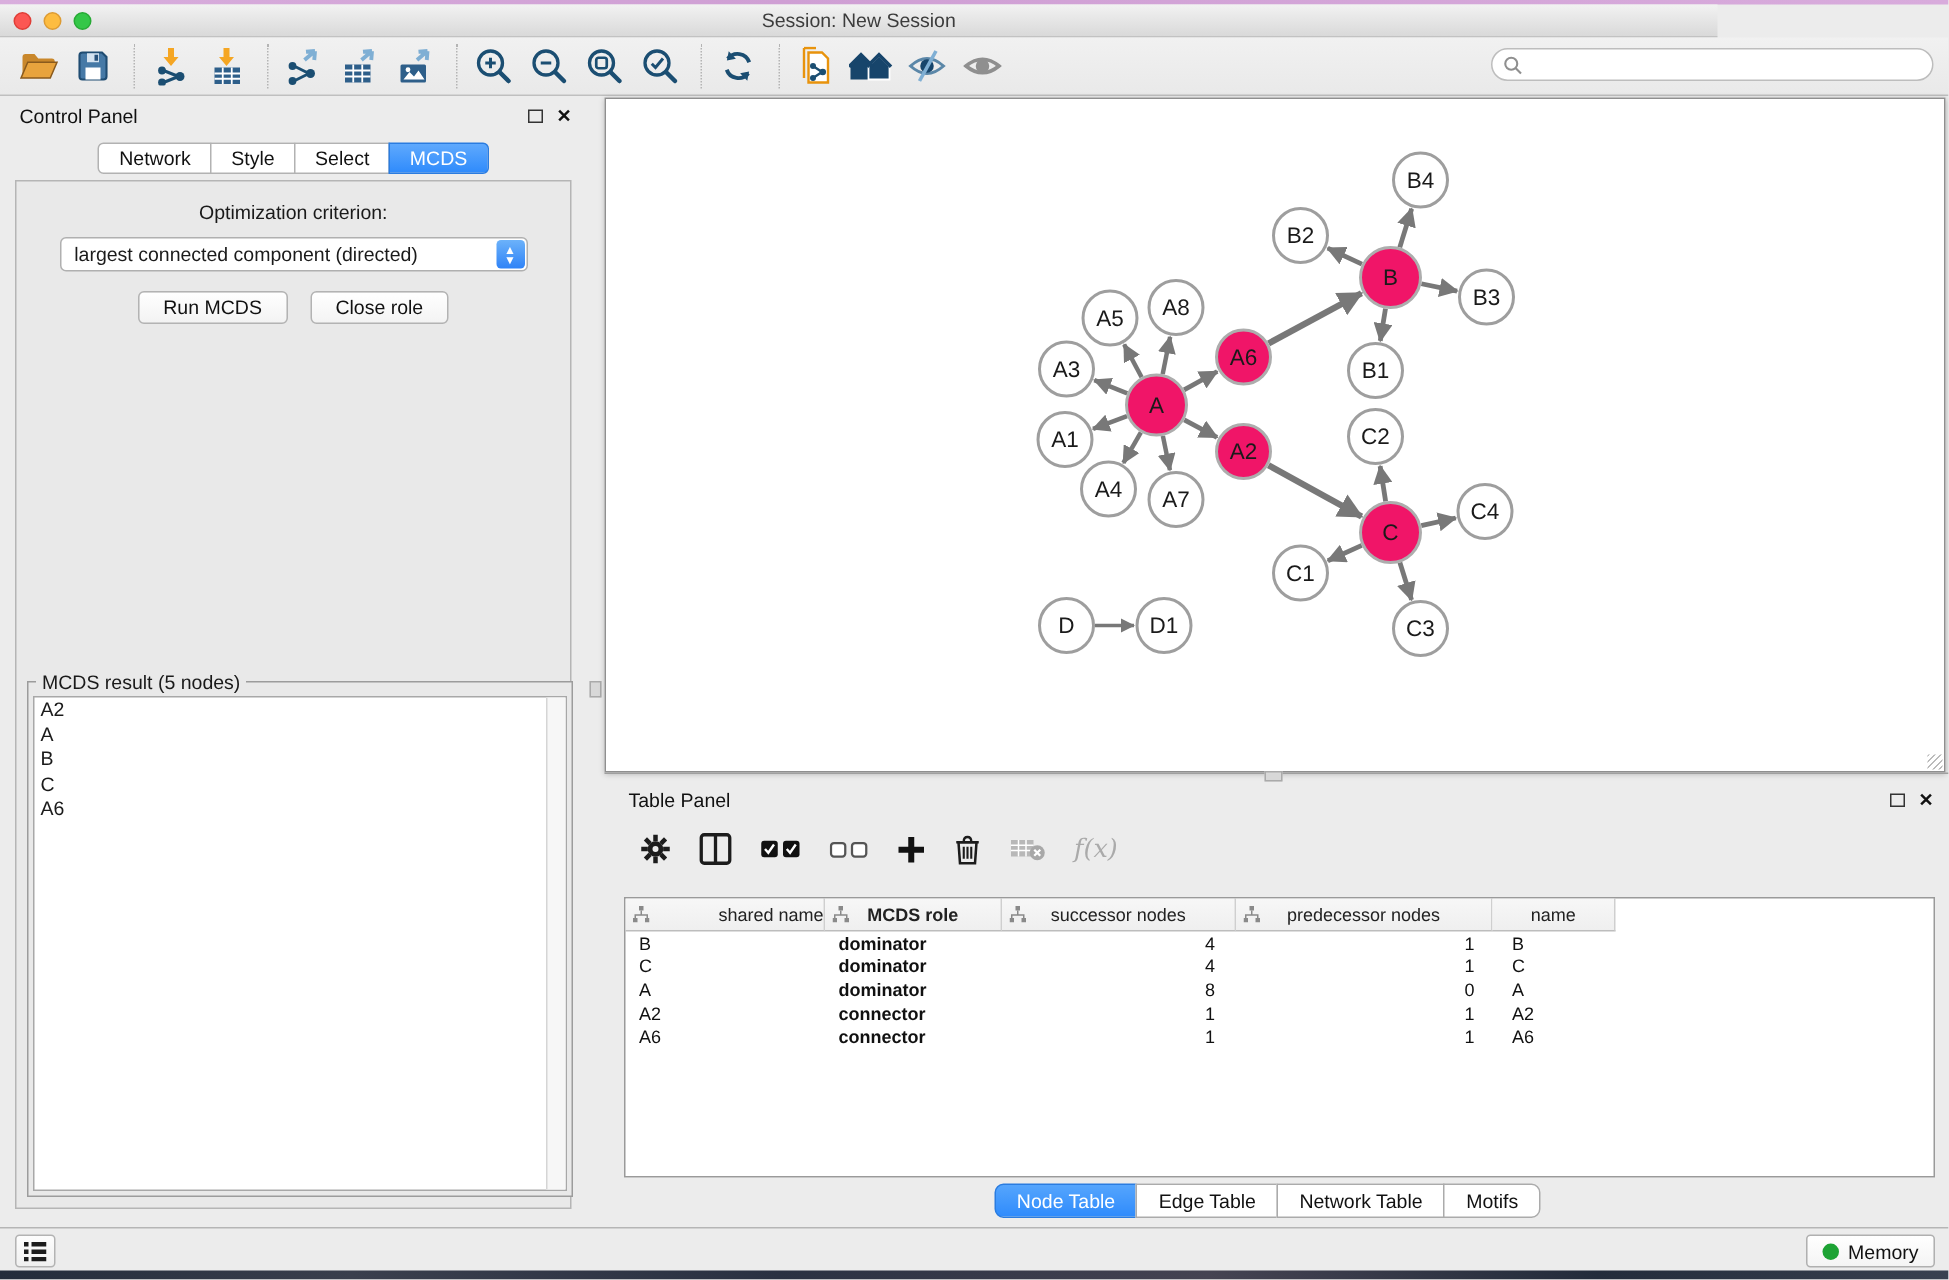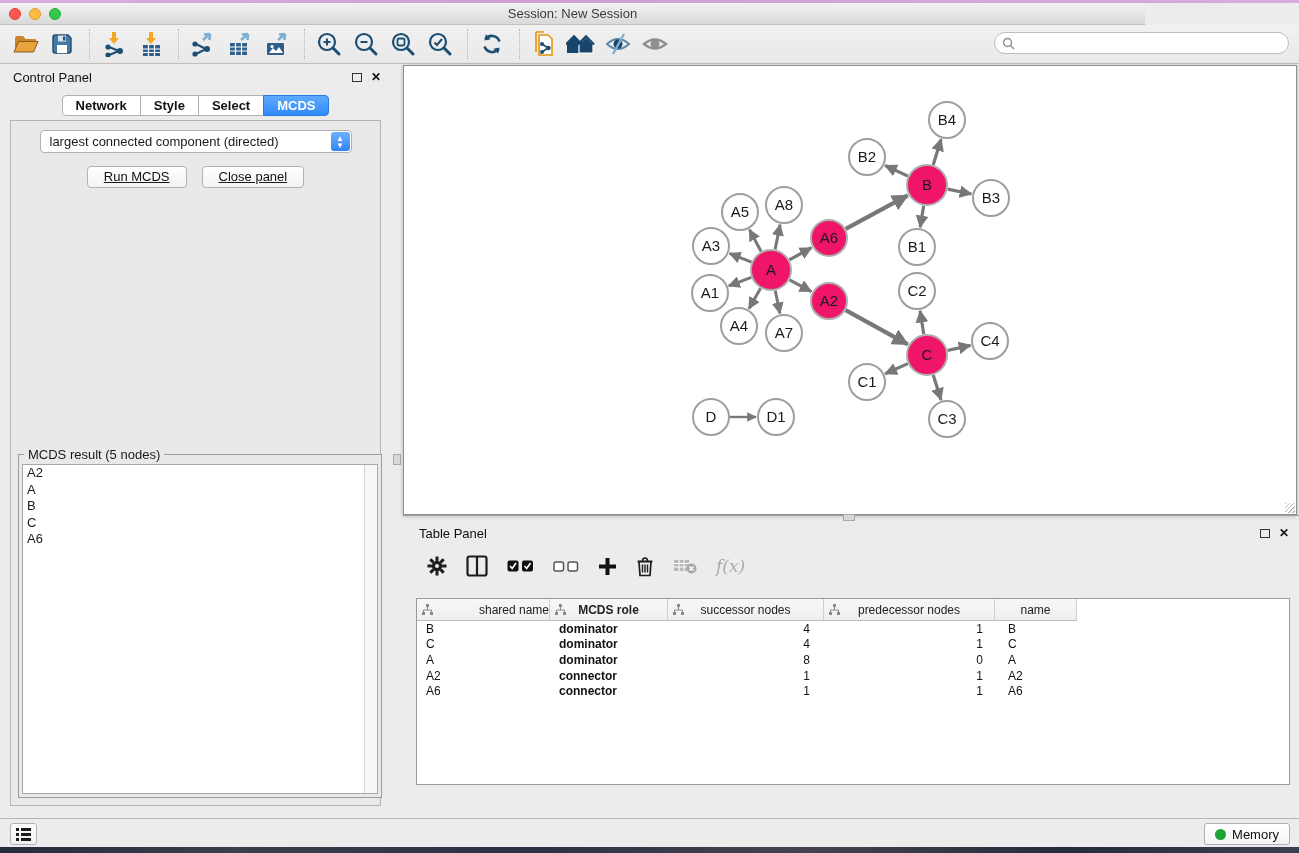--- a/index.html
+++ b/index.html
@@ -38,35 +38,35 @@
   .panel-header { height:26px; display:flex; align-items:center; font-size:13px; color:#111; position:relative; }
   .panel-header .ph-icons { position:absolute; right:10px; display:flex; align-items:center; gap:9px; }
   .float-icon { width:10px; height:9px; border:1.6px solid #333; display:inline-block; }
   .close-x { font-size:12px; font-weight:bold; color:#111; line-height:10px; }
 
   
   .control-panel { position:absolute; left:0; top:64px; width:391px; height:754px; }
   .control-panel .panel-header { padding-left:13px; }
   .cp-tabs { display:flex; justify-content:center; margin-top:5px; }
   .tabseg { height:21px; line-height:20px; padding:0 13px; font-size:13px; background:#fff;
-    border:1px solid #b2b2b2; margin-left:-1px; color:#111;font-weight:bold; }
+    border:1px solid #b2b2b2; margin-left:-1px; color:#111; }
   .tabseg:first-child { border-radius:4px 0 0 4px; margin-left:0; }
   .tabseg:last-child { border-radius:0 4px 4px 0; }
   .tabseg.active { background:linear-gradient(#5fa9fd,#2f8bfc); border-color:#2a7ce0; color:#fff; }
   .cp-content { position:absolute; left:10px; top:56px; width:371px; height:686px;
     background:#e9e9e9; border:1px solid #b5b5b5; }
   .opt-label { text-align:center; margin-top:13px; font-size:13px; }
   .dropdown { position:relative; margin:9px auto 0; width:312px; height:23px; background:#fff;
     border:1px solid #b0b0b0; border-radius:4px; font-size:13px; }
   .dropdown .dd-value { position:absolute; left:9px; top:3px; }
   .dd-stepper { position:absolute; right:1px; top:1px; width:19px; height:19px; border-radius:3px;
     background:linear-gradient(#6cb2fa,#2f83f7); display:flex; flex-direction:column;
     align-items:center; justify-content:center; }
   .dd-stepper span { color:#fff; font-size:8px; line-height:7px; }
-  .cp-buttons { display:flex; justify-content:center; gap:15px; margin-top:13px;text-decoration:underline; }
+  .cp-buttons { display:flex; justify-content:center; gap:15px; margin-top:13px; }
   .btn { height:22px; background:linear-gradient(#ffffff,#f3f3f3); border:1px solid #b3b3b3;
     border-radius:4px; font-size:13px; padding:0 16px; line-height:20px; color:#111; }
   .mcds-fieldset { position:absolute; left:7px; top:333px; width:364px; height:344px;
     border:1px solid #9c9c9c; background:#e9e9e9; }
   .mcds-legend { position:absolute; left:5px; top:-8px; background:#e9e9e9; padding:0 4px; font-size:13px; }
   .mcds-list-wrap { position:absolute; left:3px; right:3px; top:9px; bottom:3px; background:#fff;
     border:1px solid #a8a8a8; }
   .mcds-scroll { position:absolute; right:0; top:0; bottom:0; width:13px; background:#f7f7f7; border-left:1px solid #d5d5d5; }
   .mcds-item { font-size:13px; line-height:16.5px; padding-left:4px; }
 
@@ -304,30 +304,31 @@
       <span class="close-x">✕</span>
     </span>
   </div>
   <div class="cp-tabs">
     <div class="tabseg">Network</div>
     <div class="tabseg">Style</div>
     <div class="tabseg">Select</div>
     <div class="tabseg active">MCDS</div>
   </div>
   <div class="cp-content">
+    <div class="opt-label">Optimization criterion:</div>
     <div class="dropdown">
       <span class="dd-value">largest connected component (directed)</span>
       <span class="dd-stepper">
           <span>▲</span>
           <span>▼</span>
         </span>
     </div>
     <div class="cp-buttons">
       <button class="btn">Run MCDS</button>
-      <button class="btn">Close panel</button>
+      <button class="btn">Close role</button>
     </div>
     <div class="mcds-fieldset">
       <span class="mcds-legend">MCDS result (5 nodes)</span>
       <div class="mcds-list-wrap">
         <div id="result-list">
             <div class="mcds-item">A2</div>
             <div class="mcds-item">A</div>
             <div class="mcds-item">B</div>
             <div class="mcds-item">C</div>
             <div class="mcds-item">A6</div>
@@ -624,20 +625,26 @@
           <div class="trow">
             <div class="td c0">A6</div>
             <div class="td c1">connector</div>
             <div class="td c2">1</div>
             <div class="td c3">1</div>
             <div class="td c4">A6</div>
           </div>
         </div>
     </div>
 
+    <div class="bottom-tabs">
+      <div class="btab active">Node Table</div>
+      <div class="btab">Edge Table</div>
+      <div class="btab">Network Table</div>
+      <div class="btab">Motifs</div>
+    </div>
   </div>
 </div>
 
 <div class="statusbar">
   <div class="status-list-btn">
     <svg width="15" height="13" viewBox="0 0 15 13">
       <g fill="#1c1c1c">
         <rect x="0" y="0" width="3" height="3"></rect>
           <rect x="5" y="0" width="10" height="3"></rect>
         <rect x="0" y="5" width="3" height="3"></rect>

